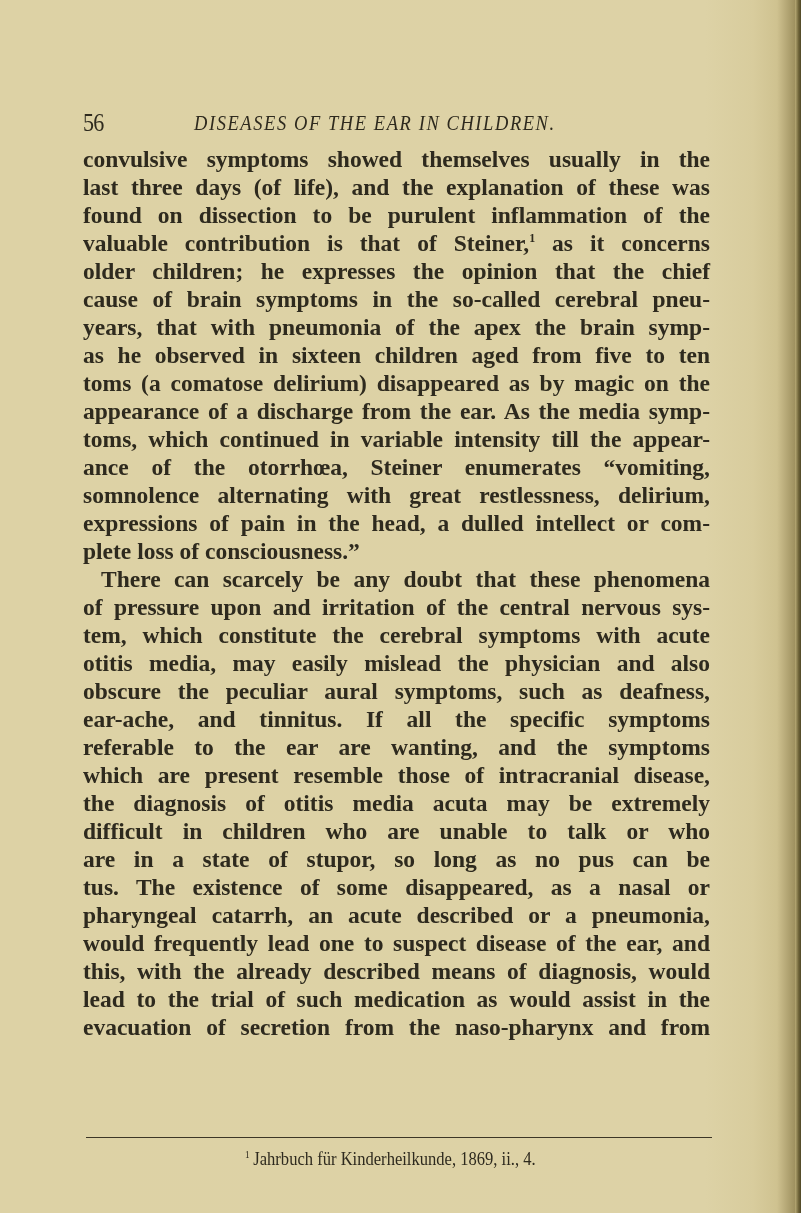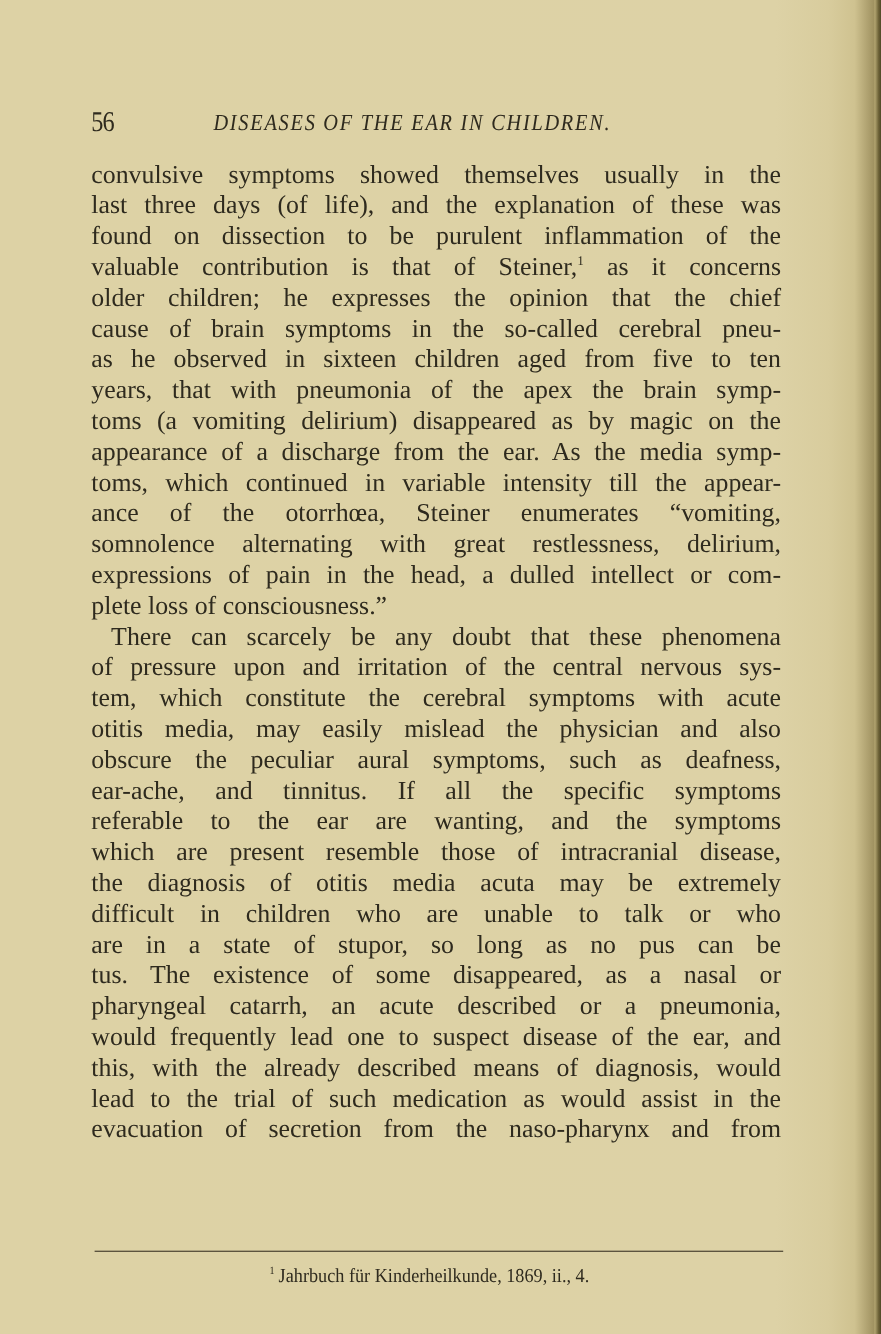--- a/index.html
+++ b/index.html
@@ -18,21 +18,21 @@
     .spine-edge {
       position: absolute;
       right: 0;
       top: 0;
       width: 6px;
       height: 1213px;
       background: linear-gradient(to right, #b9ab76, #6f6439 60%, #4f4726);
     }
     .running-head {
       position: absolute;
-      top: 96px;
+      top: 108px;
       left: 83px;
       width: 640px;
       height: 30px;
     }
     .page-number {
       position: absolute;
       left: 0;
       top: 0;
       font-size: 26px;
       letter-spacing: -1px;
@@ -58,20 +58,21 @@
       width: 627px;
     }
     .line {
       height: 28px;
       line-height: 28px;
       font-size: 23.5px;
       white-space: nowrap;
       text-align: justify;
       text-align-last: justify;
       transform-origin: left center;
+      font-weight: bold;
     }
     .line.last {
       text-align-last: left;
     }
     .line.indent {
       padding-left: 18px;
     }
     sup {
       font-size: 12px;
       vertical-align: 9px;
@@ -110,23 +111,23 @@
   <span class="running-title">DISEASES OF THE EAR IN CHILDREN.</span>
 </div>
 
 <div class="body-text">
   <div class="line"><span>convulsive symptoms showed themselves usually in the</span></div>
   <div class="line"><span>last three days (of life), and the explanation of these was</span></div>
   <div class="line"><span>found on dissection to be purulent inflammation of the</span></div>
   <div class="line"><span>valuable contribution is that of Steiner,</span><sup>1</sup><span> as it concerns</span></div>
   <div class="line"><span>older children; he expresses the opinion that the chief</span></div>
   <div class="line"><span>cause of brain symptoms in the so-called cerebral pneu-</span></div>
+  <div class="line"><span>years, that with pneumonia of the apex the brain symp-</span></div>
   <div class="line"><span>as he observed in sixteen children aged from five to ten</span></div>
-  <div class="line"><span>years, that with pneumonia of the apex the brain symp-</span></div>
-  <div class="line"><span>toms (a vomiting delirium) disappeared as by magic on the</span></div>
+  <div class="line"><span>toms (a comatose delirium) disappeared as by magic on the</span></div>
   <div class="line"><span>appearance of a discharge from the ear.  As the media symp-</span></div>
   <div class="line"><span>toms, which continued in variable intensity till the appear-</span></div>
   <div class="line"><span>ance of the otorrhœa, Steiner enumerates “vomiting,</span></div>
   <div class="line"><span>somnolence alternating with great restlessness, delirium,</span></div>
   <div class="line"><span>expressions of pain in the head, a dulled intellect or com-</span></div>
   <div class="line last"><span>plete loss of consciousness.”</span></div>
   <div class="line indent"><span>There can scarcely be any doubt that these phenomena</span></div>
   <div class="line"><span>of pressure upon and irritation of the central nervous sys-</span></div>
   <div class="line"><span>tem, which constitute the cerebral symptoms with acute</span></div>
   <div class="line"><span>otitis media, may easily mislead the physician and also</span></div>

